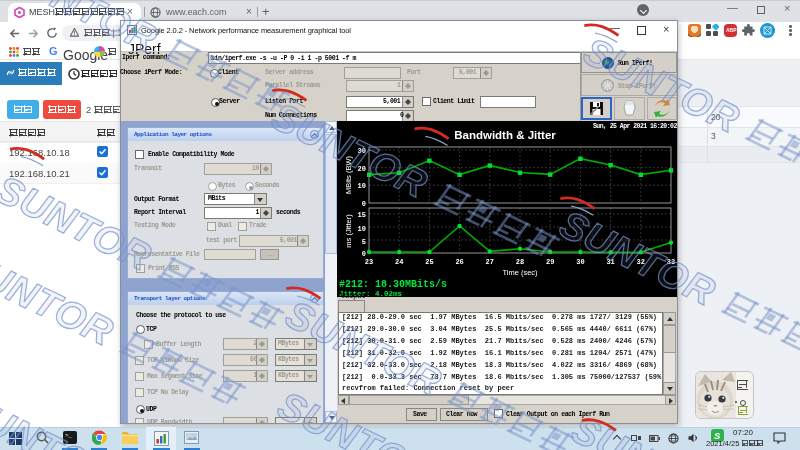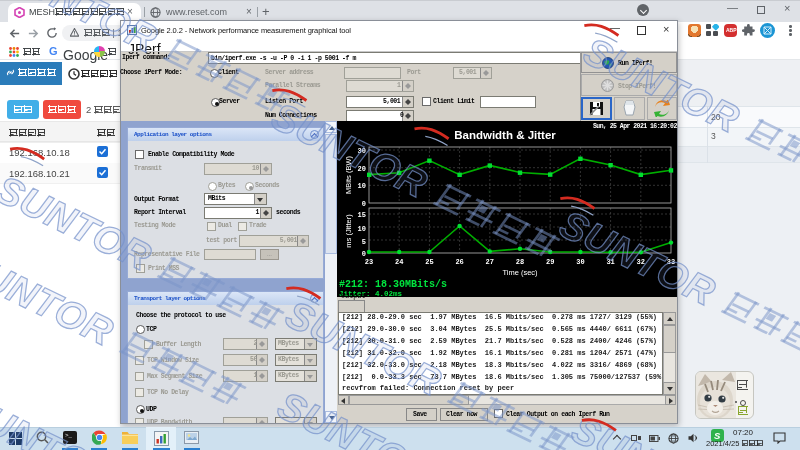--- a/index.html
+++ b/index.html
@@ -94,21 +94,21 @@
       <circle cx="5.5" cy="5.5" r="1.5" fill="#d543b4"></circle>
     </svg>
     <div class="abs tabtxt" style="left:29px;top:7px;width:95px;overflow:hidden;white-space:nowrap">MESH<i class="cn"></i><i class="cn"></i><i class="cn"></i><i class="cn"></i><i class="cn"></i><i class="cn"></i><i class="cn"></i><i class="cn"></i></div>
     <div class="abs" style="left:127px;top:6px;font-size:10px;color:#5f6368">×</div>
 
     <svg class="abs" style="left:150px;top:7px" width="11" height="11" viewBox="0 0 12 12">
       <circle cx="6" cy="6" r="5" fill="none" stroke="#5f6368" stroke-width="1.2"></circle>
       <ellipse cx="6" cy="6" rx="2.3" ry="5" fill="none" stroke="#5f6368" stroke-width="1"></ellipse>
       <line x1="1" y1="6" x2="11" y2="6" stroke="#5f6368" stroke-width="1"></line>
     </svg>
-    <div class="abs tabtxt" style="left:166px;top:7px;color:#5f6368">www.reset.com</div>
+    <div class="abs tabtxt" style="left:166px;top:7px;color:#5f6368">www.each.com</div>
     <div class="abs" style="left:246px;top:6px;font-size:10px;color:#5f6368">×</div>
     <div class="abs" style="left:262px;top:4px;font-size:13px;color:#5f6368;font-weight:400">+</div>
     <div class="abs" style="left:144px;top:7px;width:1px;height:10px;background:#9aa0a6"></div>
     <div class="abs" style="left:257px;top:7px;width:1px;height:10px;background:#9aa0a6"></div>
 
     <div class="abs" style="left:637px;top:4px;width:12px;height:12px;border-radius:50%;background:#606468"></div>
     <div class="abs" style="left:641px;top:8px;width:4px;height:4px;border-left:1.3px solid #fff;border-bottom:1.3px solid #fff;transform:rotate(-45deg)"></div>
     <div class="abs" style="left:727px;top:1px;color:#5f6368;font-size:11px">—</div>
     <div class="abs" style="left:757px;top:6px;width:8px;height:8px;border:1.2px solid #5f6368;box-sizing:border-box"></div>
     <div class="abs" style="left:784px;top:2px;color:#5f6368;font-size:11px">×</div>

